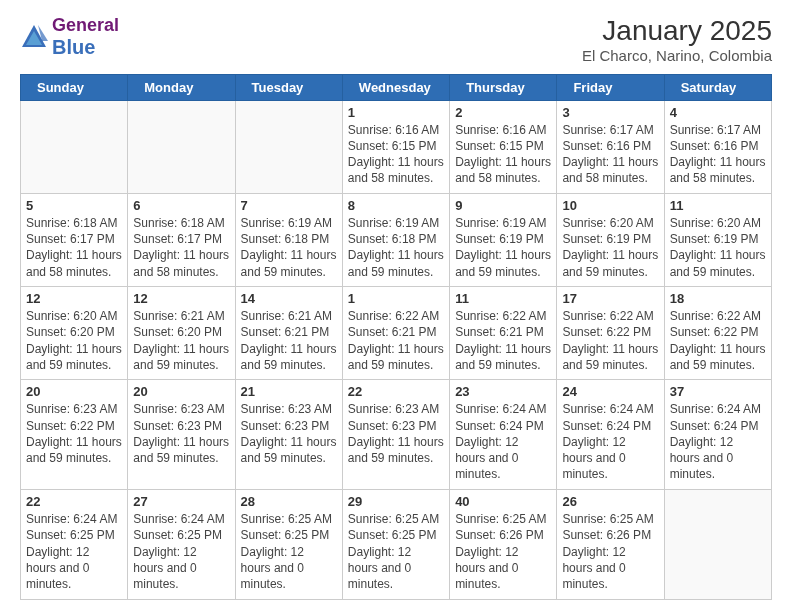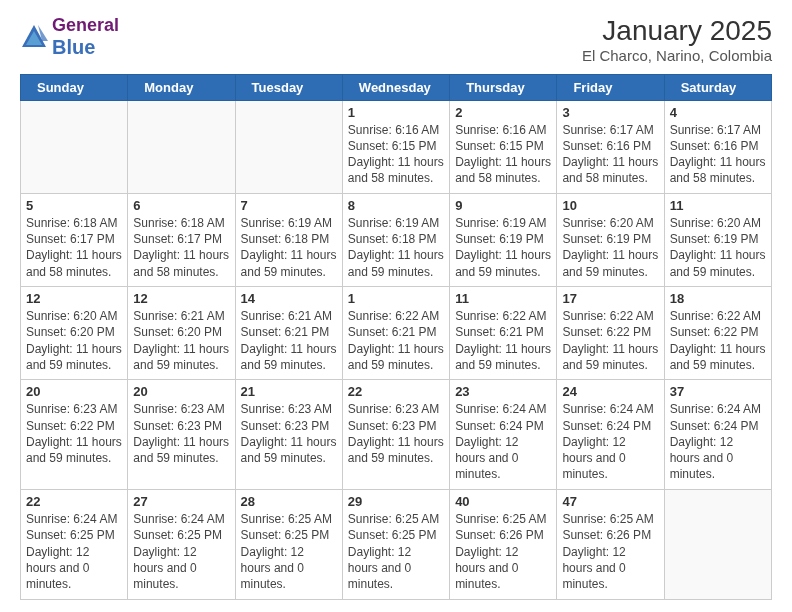--- a/index.html
+++ b/index.html
@@ -323,21 +323,21 @@
 Sunset: 6:25 PM
 Daylight: 12 hours and 0 minutes.</div>
           </td>
           <td>
             <span class="day-num">40</span>
             <div class="day-info" style="white-space: pre-line;">Sunrise: 6:25 AM
 Sunset: 6:26 PM
 Daylight: 12 hours and 0 minutes.</div>
           </td>
           <td>
-            <span class="day-num">47</span>
+            <span class="day-num">26</span>
             <div class="day-info" style="white-space: pre-line;">Sunrise: 6:25 AM
 Sunset: 6:26 PM
 Daylight: 12 hours and 0 minutes.</div>
           </td>
           <td class="empty"></td>
         </tr>
       </tbody>
   </table>
 </div>
 

